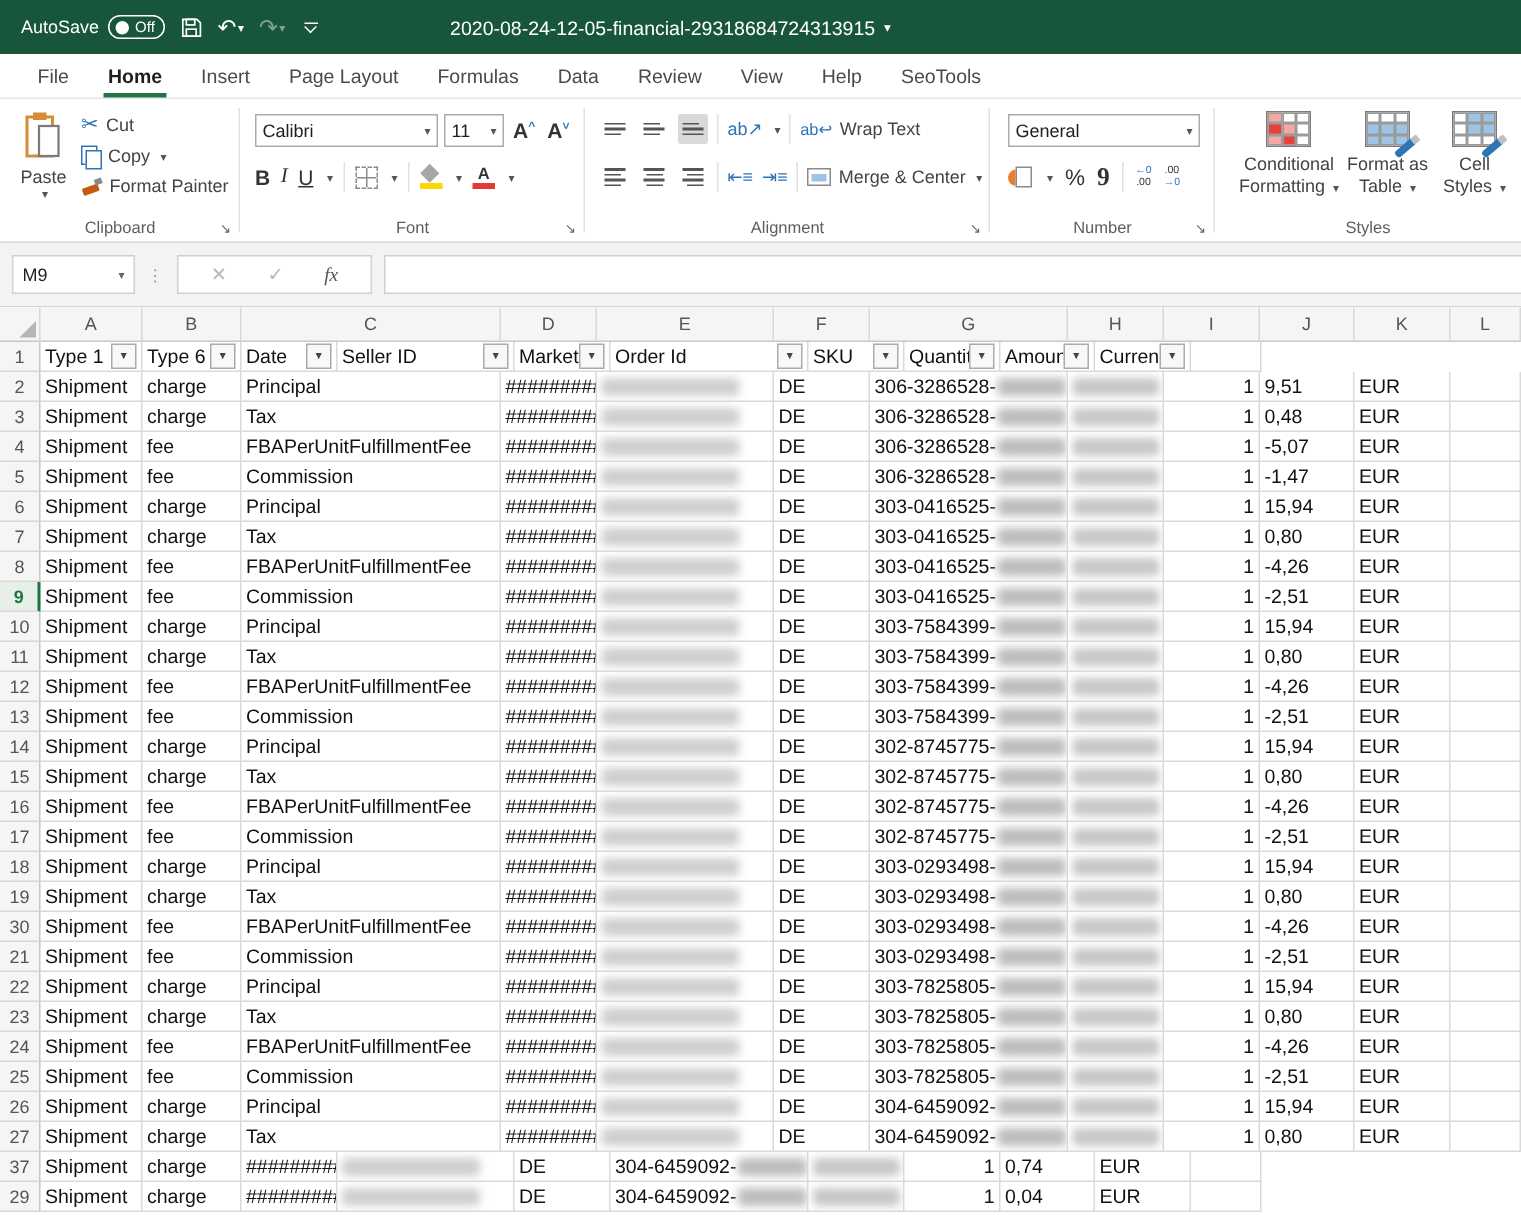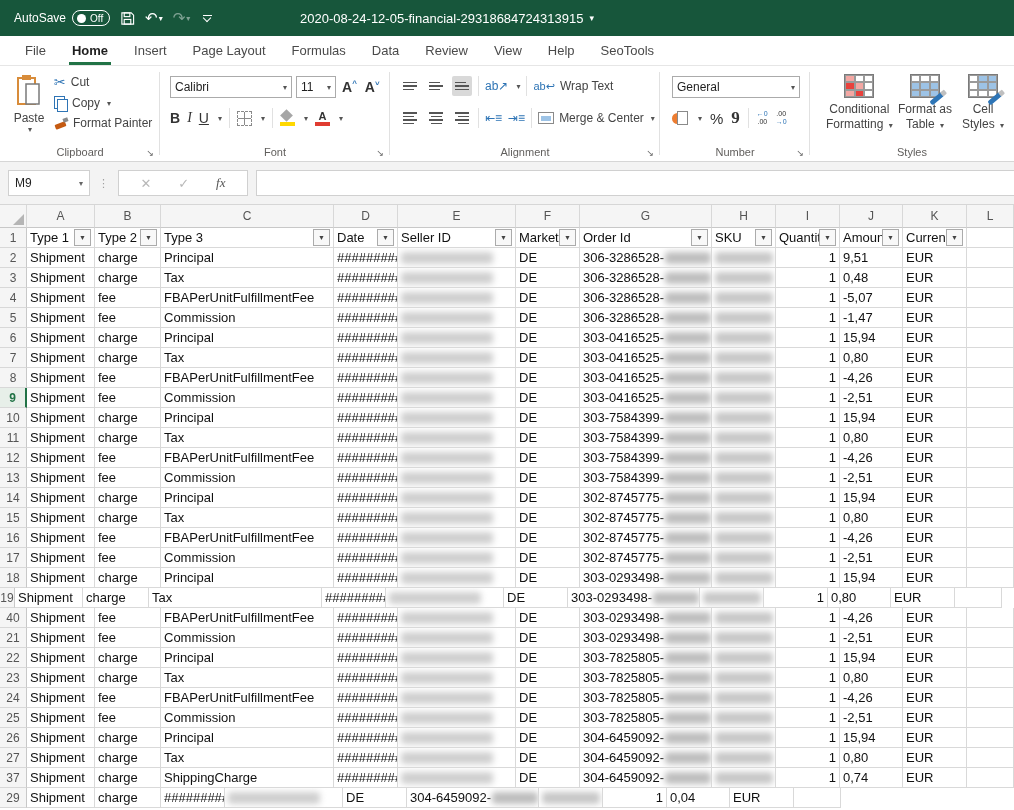--- a/index.html
+++ b/index.html
@@ -411,25 +411,21 @@
       <div class="colhead" style="width: 64px;">K</div>
       <div class="colhead" style="width: 47px;">L</div>
     </div>
     <div class="grow">
       <div class="rownum" style="width: 27px;">1</div>
       <div class="cell" style="width: 68px;">
         <span style="overflow: hidden; white-space: nowrap;">Type 1</span>
         <span class="filter-btn">▼</span>
       </div>
       <div class="cell" style="width: 66px;">
-        <span style="overflow: hidden; white-space: nowrap;">Type 2</span>
-        <span class="filter-btn">▼</span>
-      </div>
-      <div class="cell" style="width: 173px;">
-        <span style="overflow: hidden; white-space: nowrap;">Type 3</span>
+        <span style="overflow: hidden; white-space: nowrap;">Type 6</span>
         <span class="filter-btn">▼</span>
       </div>
       <div class="cell" style="width: 64px;">
         <span style="overflow: hidden; white-space: nowrap;">Date</span>
         <span class="filter-btn">▼</span>
       </div>
       <div class="cell" style="width: 118px;">
         <span style="overflow: hidden; white-space: nowrap;">Seller ID</span>
         <span class="filter-btn">▼</span>
       </div>
@@ -827,21 +823,21 @@
       </div>
       <div class="cell" style="width: 64px;">
         <span class="blurblob blur-h"></span>
       </div>
       <div class="cell num" style="width: 64px;">1</div>
       <div class="cell" style="width: 63px;">15,94</div>
       <div class="cell" style="width: 64px;">EUR</div>
       <div class="cell" style="width: 47px;"></div>
     </div>
     <div class="grow">
-      <div class="rownum" style="width: 15px;">19</div>
+      <div class="rownum" style="width: 27px;">19</div>
       <div class="cell" style="width: 68px;">Shipment</div>
       <div class="cell" style="width: 66px;">charge</div>
       <div class="cell" style="width: 173px;">Tax</div>
       <div class="cell" style="width: 64px;">#########</div>
       <div class="cell" style="width: 118px;">
         <span class="blurblob blur-e"></span>
       </div>
       <div class="cell" style="width: 64px;">DE</div>
       <div class="cell" style="width: 132px;">
         <span>303-0293498-</span>
@@ -849,21 +845,21 @@
       </div>
       <div class="cell" style="width: 64px;">
         <span class="blurblob blur-h"></span>
       </div>
       <div class="cell num" style="width: 64px;">1</div>
       <div class="cell" style="width: 63px;">0,80</div>
       <div class="cell" style="width: 64px;">EUR</div>
       <div class="cell" style="width: 47px;"></div>
     </div>
     <div class="grow">
-      <div class="rownum" style="width: 27px;">40</div>
+      <div class="rownum" style="width: 27px;">30</div>
       <div class="cell" style="width: 68px;">Shipment</div>
       <div class="cell" style="width: 66px;">fee</div>
       <div class="cell" style="width: 173px;">FBAPerUnitFulfillmentFee</div>
       <div class="cell" style="width: 64px;">#########</div>
       <div class="cell" style="width: 118px;">
         <span class="blurblob blur-e"></span>
       </div>
       <div class="cell" style="width: 64px;">DE</div>
       <div class="cell" style="width: 132px;">
         <span>303-0293498-</span>
@@ -1028,21 +1024,20 @@
       </div>
       <div class="cell num" style="width: 64px;">1</div>
       <div class="cell" style="width: 63px;">0,80</div>
       <div class="cell" style="width: 64px;">EUR</div>
       <div class="cell" style="width: 47px;"></div>
     </div>
     <div class="grow">
       <div class="rownum" style="width: 27px;">37</div>
       <div class="cell" style="width: 68px;">Shipment</div>
       <div class="cell" style="width: 66px;">charge</div>
-      <div class="cell" style="width: 173px;">ShippingCharge</div>
       <div class="cell" style="width: 64px;">#########</div>
       <div class="cell" style="width: 118px;">
         <span class="blurblob blur-e"></span>
       </div>
       <div class="cell" style="width: 64px;">DE</div>
       <div class="cell" style="width: 132px;">
         <span>304-6459092-</span>
         <span class="blurblob blur-g"></span>
       </div>
       <div class="cell" style="width: 64px;">

